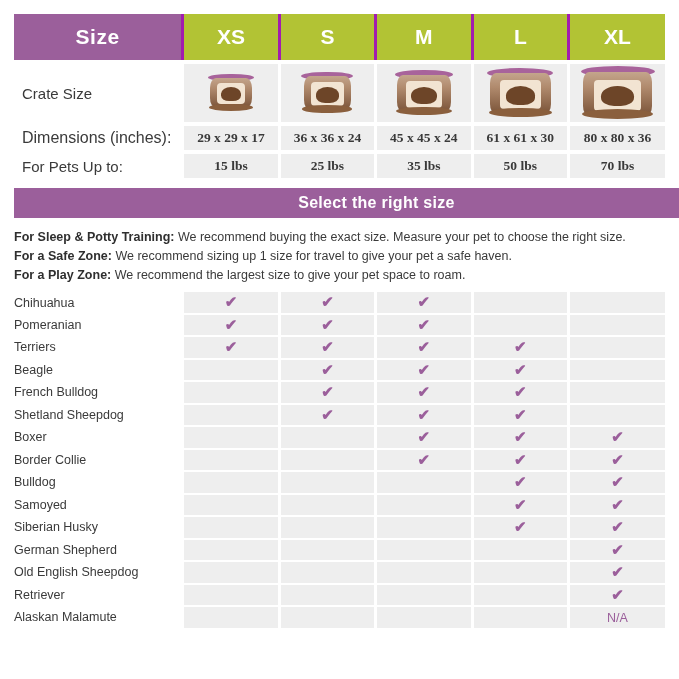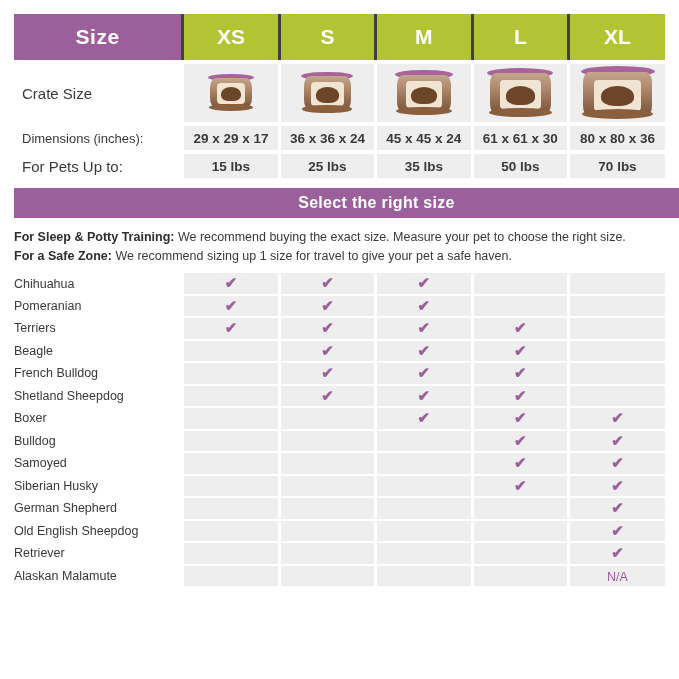--- a/index.html
+++ b/index.html
@@ -44,21 +44,21 @@
     letter-spacing: .5px;
   }
   .hdr-size {
     background: #b2c334;
     color: #ffffff;
     font-size: 21px;
     font-weight: bold;
     text-align: center;
     height: 46px;
     vertical-align: middle;
-    border-left: 3px solid #404040;
+    border-left: 3px solid #a21caf;
   }
   .row-crate td {
     height: 58px;
     vertical-align: middle;
     margin-left: 44px;
   }
   .cellgrey {
     background: #eeeeee;
     border-left: 3px solid #ffffff;
     text-align: center;
@@ -71,27 +71,28 @@
     font-size: 13.5px;
     color: #3a3a3a;
     padding-left: 8px !important;
   }
   .rowlabel.big {
     font-size: 15px;
   }
   .row-dim td, .row-pets td {
     height: 24px;
     vertical-align: middle;
-    font-size: 13px;
+    font-size: 16px;
     color: #3a3a3a;
   }
   .row-dim .cellgrey, .row-pets .cellgrey {
     font-weight: bold;
     color: #3a3a3a;
     font-size: 13.5px;
+    font-family: Liberation Serif, serif;
   }
   .spacer-row td { height: 4px; background: #ffffff; }
 
   
   .crate {
     position: relative;
     display: inline-block;
   }
   .crate .top {
     position: absolute;
@@ -284,20 +285,23 @@
     <span>Select the right size</span>
   </div>
 
   <div class="notes">
     <div class="note">
       <b>For Sleep &amp; Potty Training:</b><span> We recommend buying the exact size. Measure your pet to choose the right size.</span>
     </div>
     <div class="note">
       <b>For a Safe Zone:</b><span> We recommend sizing up 1 size for travel to give your pet a safe haven.</span>
     </div>
+    <div class="note">
+      <b>For a Play Zone:</b><span> We recommend the largest size to give your pet space to roam.</span>
+    </div>
   </div>
 
   <table class="breed-table">
     <colgroup>
       <col style="width:168px">
       <col style="width:96px">
       <col style="width:96px">
       <col style="width:96px">
       <col style="width:96px">
       <col style="width:96px">
@@ -353,20 +357,28 @@
         </tr>
         <tr>
           <td class="breed-name">Boxer</td>
           <td class="bcell"></td>
           <td class="bcell"></td>
           <td class="bcell"><span class="check">✔</span></td>
           <td class="bcell"><span class="check">✔</span></td>
           <td class="bcell"><span class="check">✔</span></td>
         </tr>
         <tr>
+          <td class="breed-name">Border Collie</td>
+          <td class="bcell"></td>
+          <td class="bcell"></td>
+          <td class="bcell"><span class="check">✔</span></td>
+          <td class="bcell"><span class="check">✔</span></td>
+          <td class="bcell"><span class="check">✔</span></td>
+        </tr>
+        <tr>
           <td class="breed-name">Bulldog</td>
           <td class="bcell"></td>
           <td class="bcell"></td>
           <td class="bcell"></td>
           <td class="bcell"><span class="check">✔</span></td>
           <td class="bcell"><span class="check">✔</span></td>
         </tr>
         <tr>
           <td class="breed-name">Samoyed</td>
           <td class="bcell"></td>

